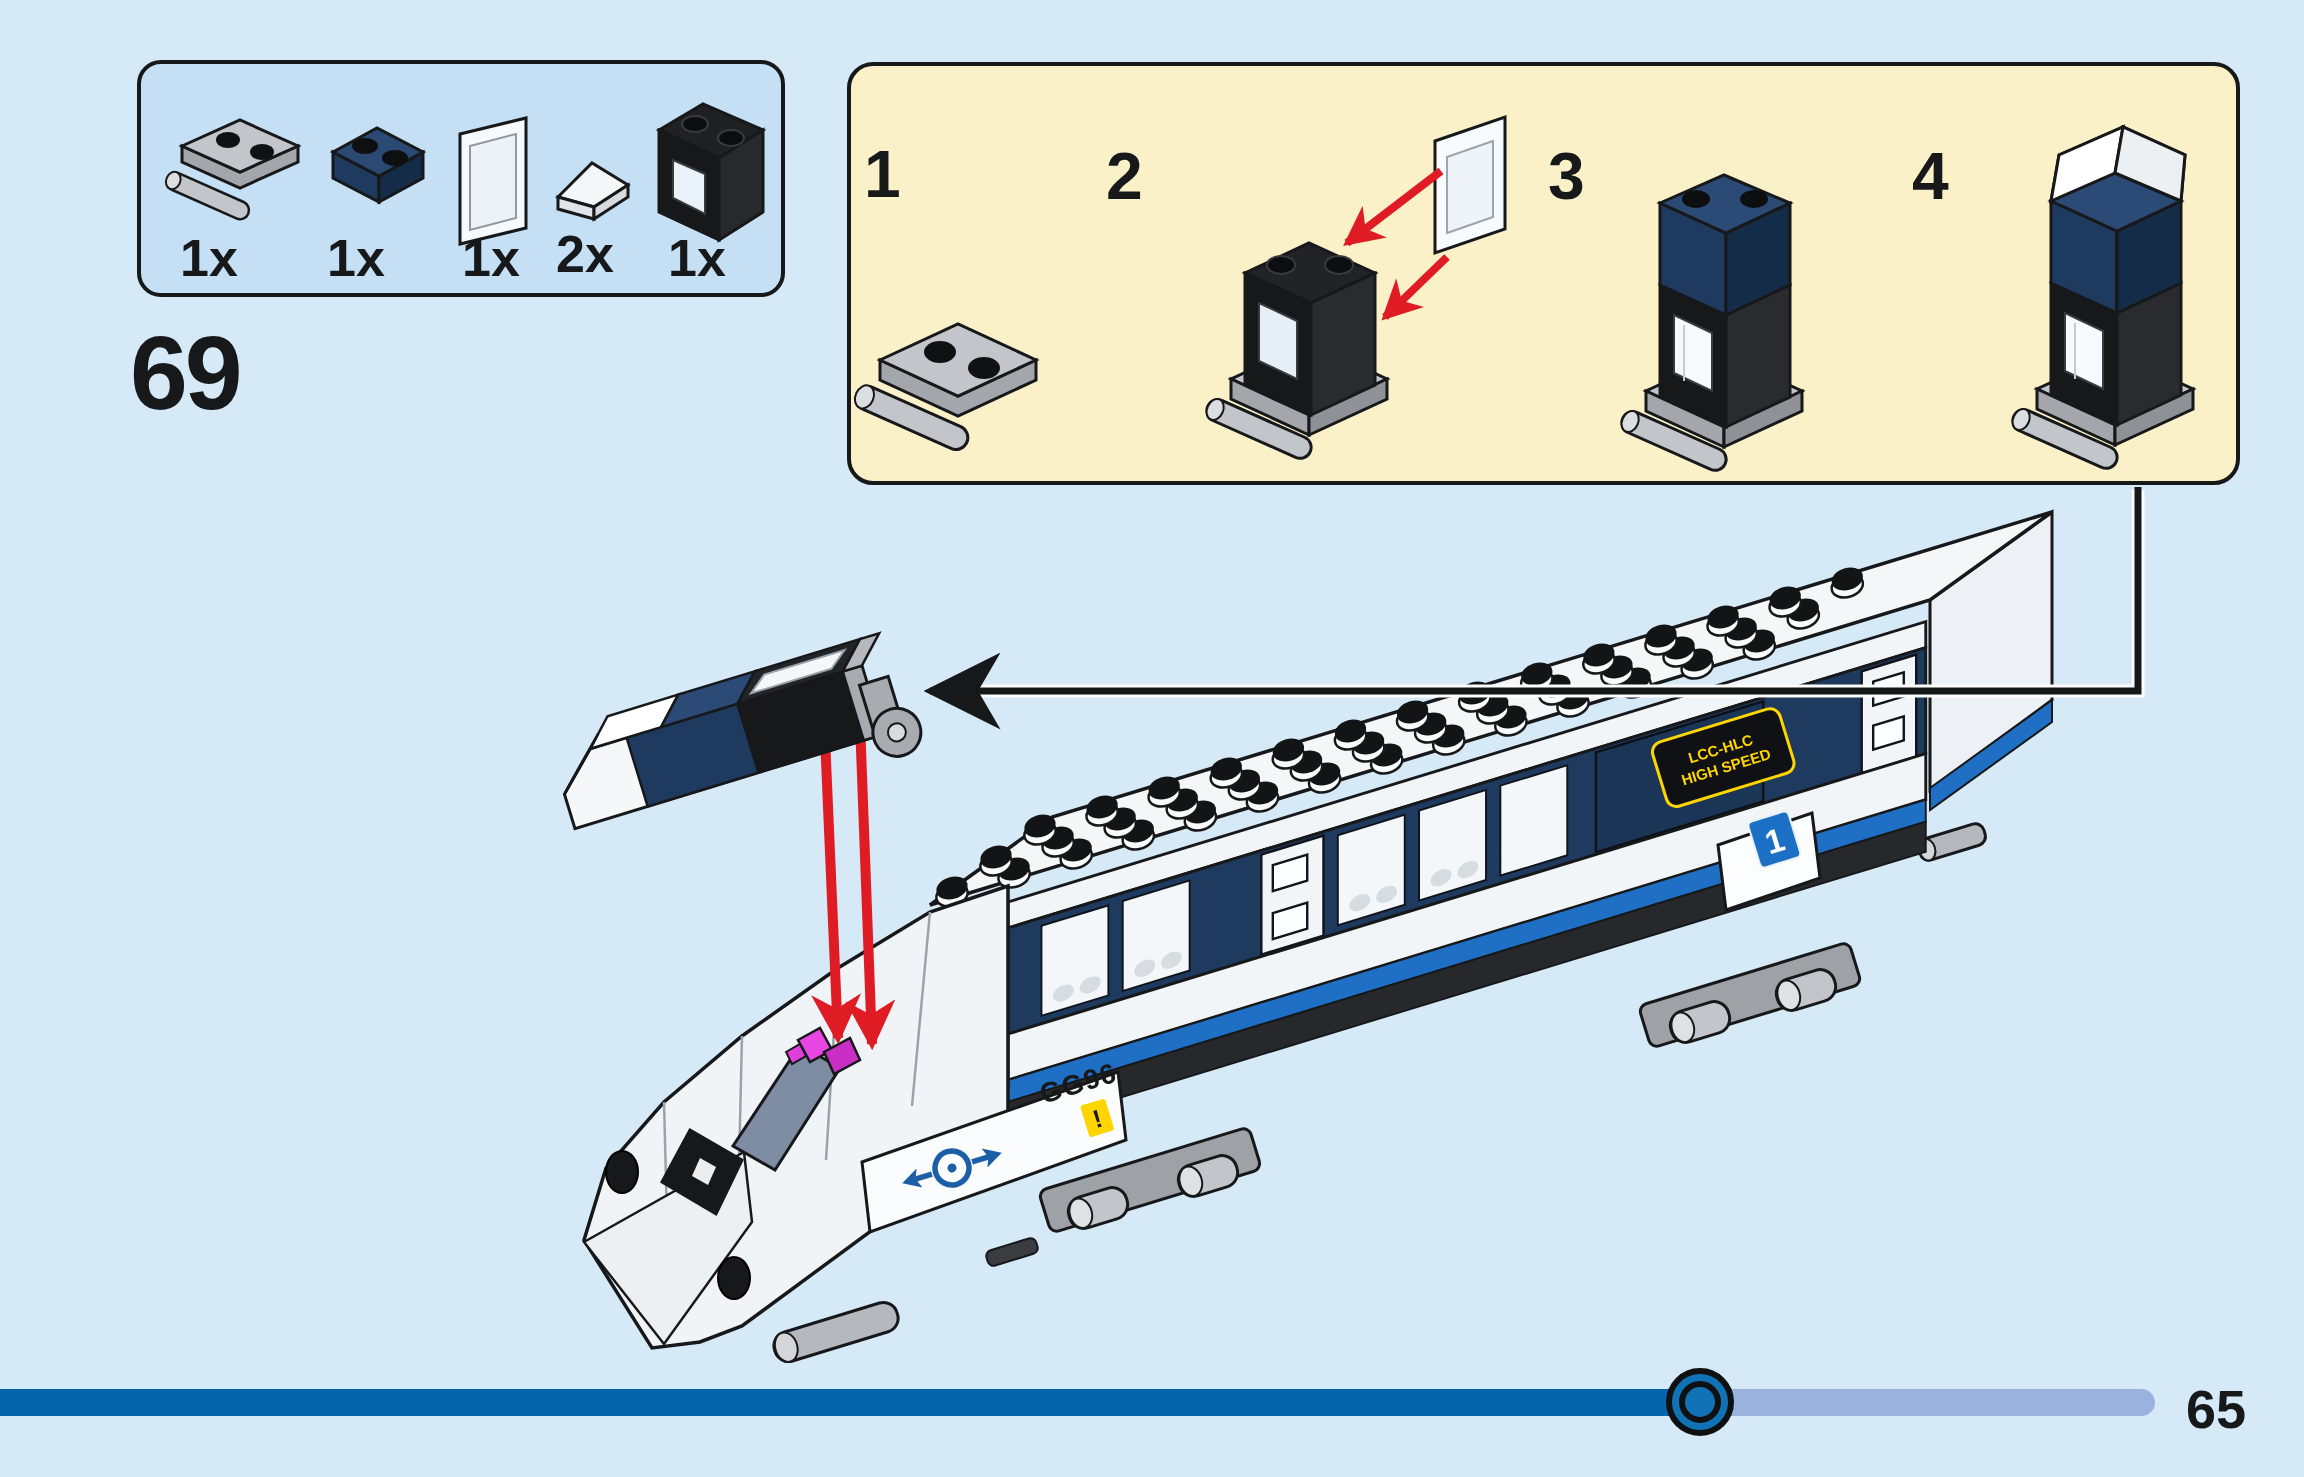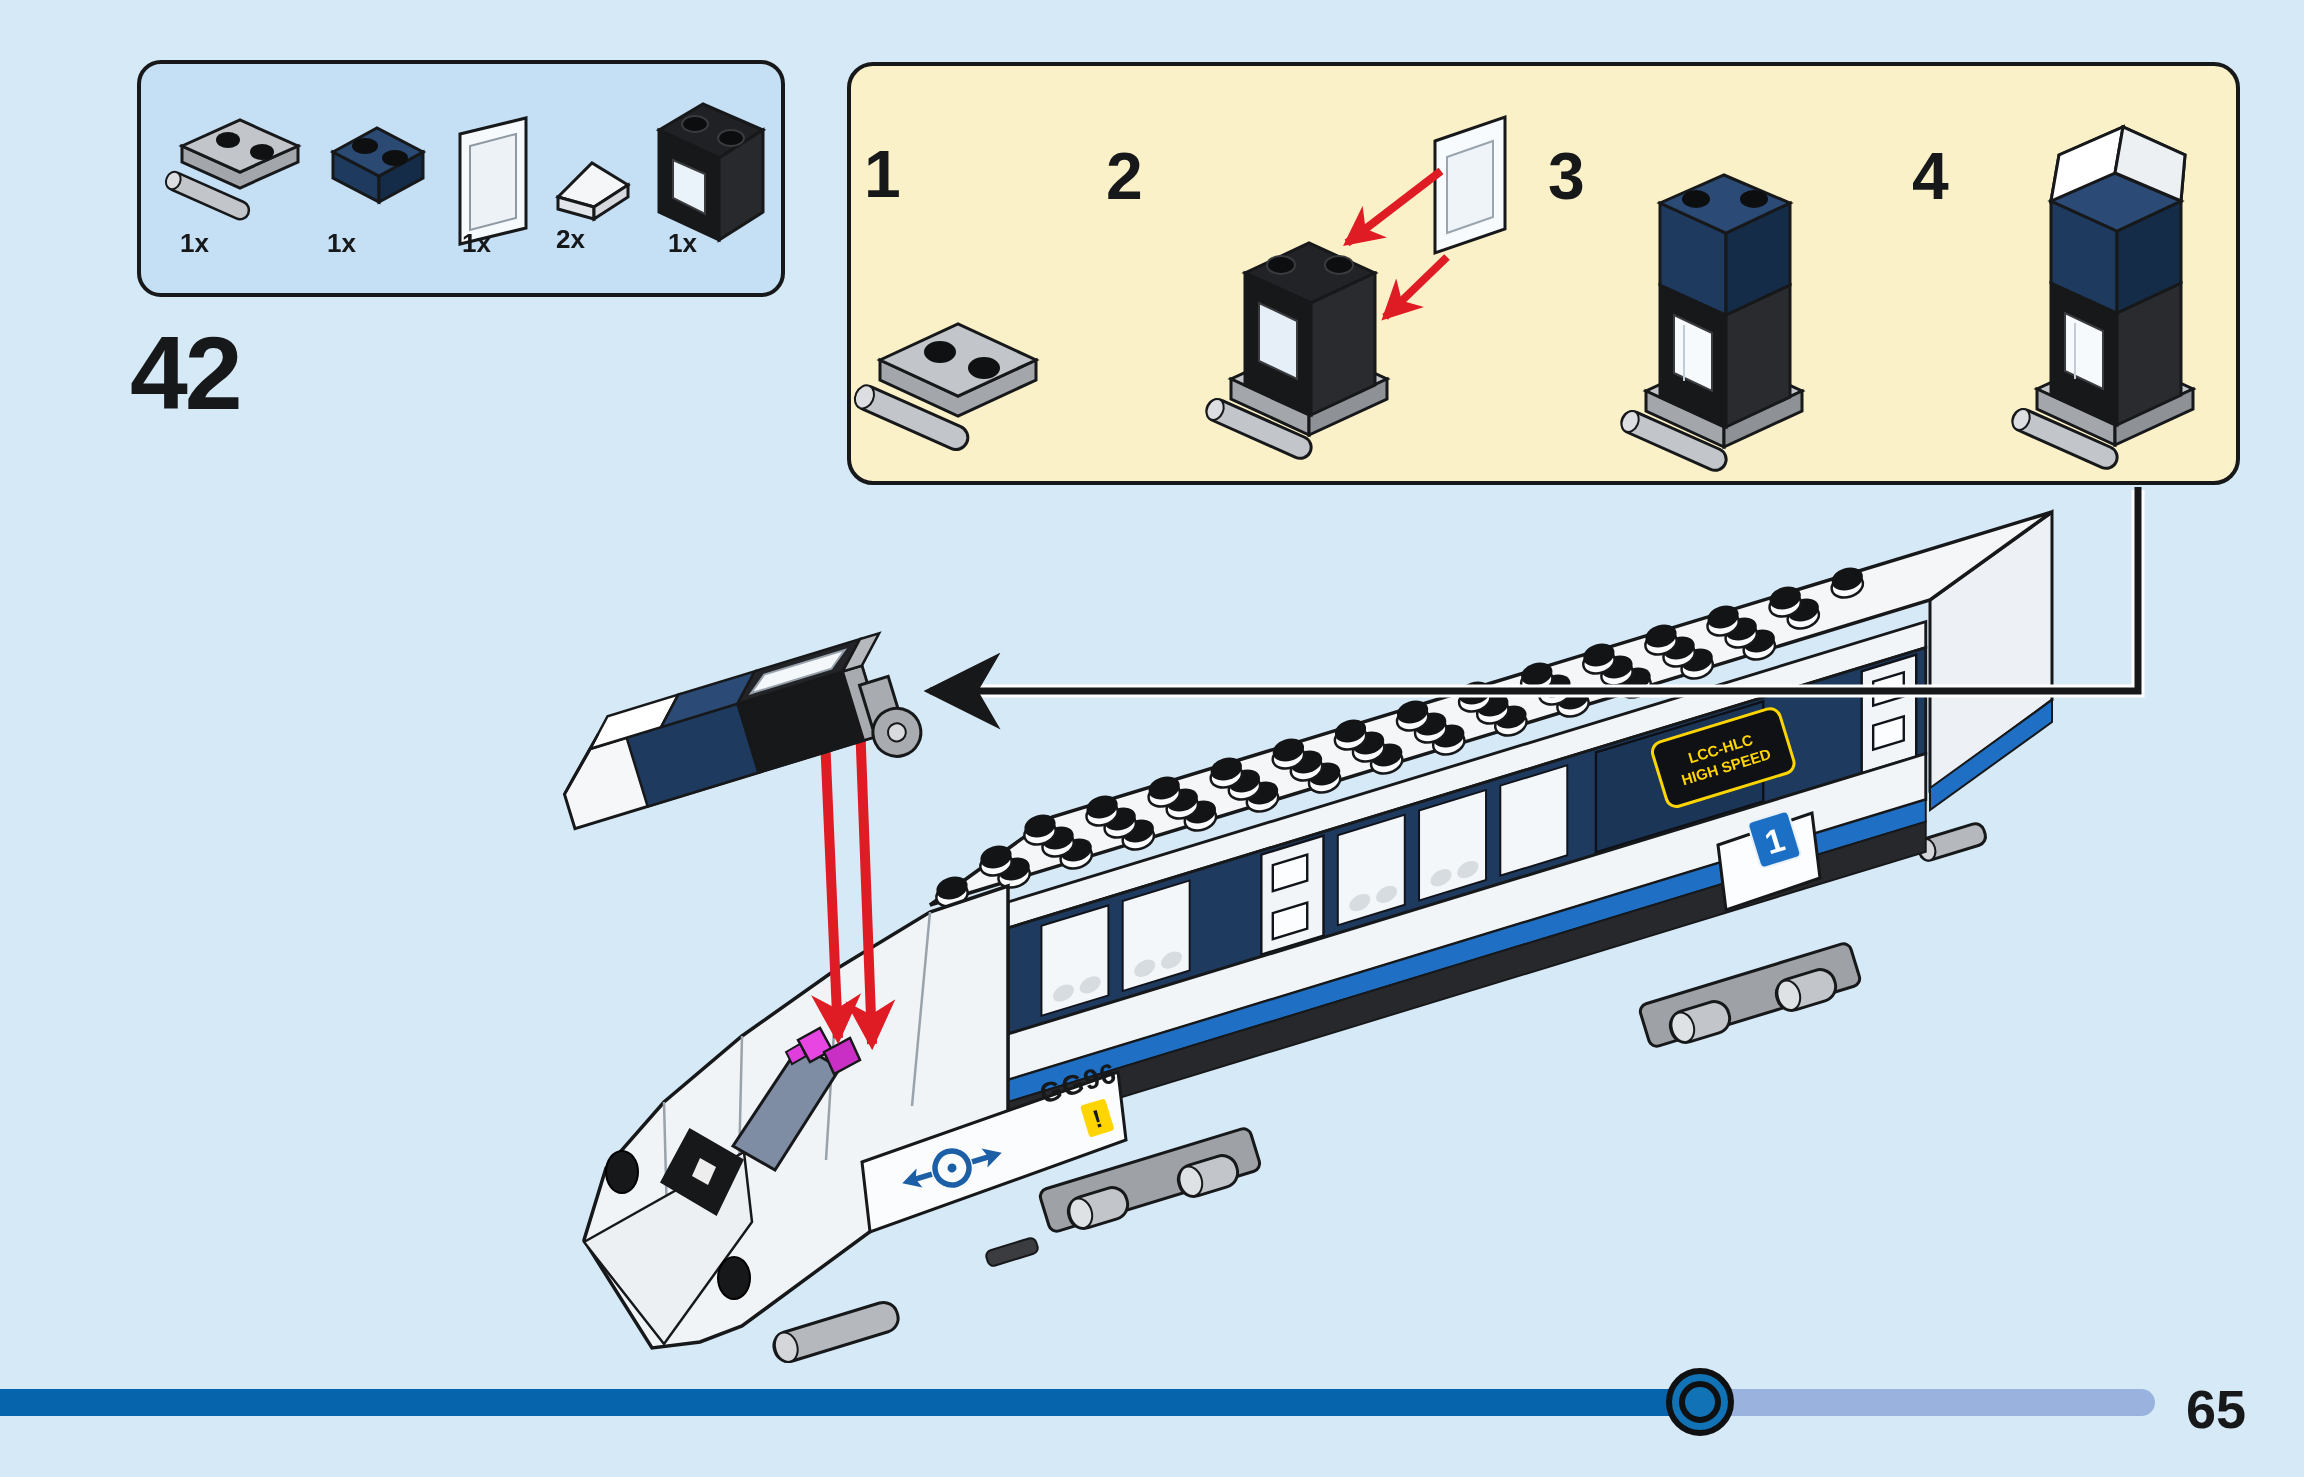--- a/index.html
+++ b/index.html
@@ -4,21 +4,21 @@
 <style>
   html,body{margin:0;padding:0;}
   body{font-family:"Liberation Sans", sans-serif;}
   .page{position:relative;width:2304px;height:1477px;background:var(--page-bg,#D6E9F7);overflow:hidden;}
   .box{position:absolute;border:4px solid #17181A;box-sizing:border-box;}
   .parts-box{left:137px;top:60px;width:648px;height:237px;border-radius:24px;background:var(--parts-box-bg,#C5DFF4);z-index:1;}
   .substep-panel{left:847px;top:62px;width:1393px;height:423px;border-radius:26px;background:var(--substep-panel-bg,#FBF1C8);z-index:1;}
   #scene{position:absolute;left:0;top:0;z-index:2;pointer-events:none;}
   .txt{position:absolute;color:#17181A;z-index:3;white-space:nowrap;}
   .step-num{left:130px;top:314px;font-size:104px;font-weight:700;letter-spacing:-3px;}
-  .qty{font-size:26px;font-weight:700;}
+  .qty{font-size:52px;font-weight:700;}
   .sub-num{font-size:66px;font-weight:700;}
   .page-num{left:2186px;top:1378px;font-size:54px;font-weight:700;}
   .rot{transform:rotate(-17deg);transform-origin:left top;}
   .gg96{left:1036px;top:1080px;font-size:28px;font-weight:700;letter-spacing:1px;}
   .warn{left:1080px;top:1106px;width:26px;height:33px;background:var(--badge-yellow,#FFD500);border-radius:3px;
         font-size:25px;font-weight:700;text-align:center;line-height:34px;}
   .lcc{left:1648px;top:744px;width:136px;height:70px;background:var(--badge-yellow,#FFD500);border-radius:12px;padding:3px;box-sizing:border-box;}
   .lcc-inner{width:100%;height:100%;background:#0F1114;border-radius:9px;color:var(--badge-yellow,#FFD500);
         font-size:15px;font-weight:700;text-align:center;display:flex;flex-direction:column;justify-content:center;line-height:1.3;}
   .class-badge{left:1746px;top:822px;width:44px;height:50px;background:var(--class-badge-blue,#1B6FC4);border-radius:6px;
@@ -371,21 +371,21 @@
       <polyline points="2138,490 2138,691 935,691" fill="none" stroke="#FFFFFF" stroke-width="13"></polyline>
       <polyline points="2138,487 2138,691 930,691" fill="none" stroke="#17181A" stroke-width="7" marker-end="url(#mBlk)"></polyline>
     </g>
 
     <g>
       <circle cx="1700" cy="1402" r="31" fill="#1173B5" stroke="#0F1012" stroke-width="6"></circle>
       <circle cx="1700" cy="1402" r="18" fill="none" stroke="#0F1012" stroke-width="6"></circle>
     </g>
   </svg>
 
-  <div class="txt step-num">42</div>
+  <div class="txt step-num">69</div>
 
   <div class="txt qty" style="left:180px;top:228px;">1x</div>
   <div class="txt qty" style="left:327px;top:228px;">1x</div>
   <div class="txt qty" style="left:462px;top:228px;">1x</div>
   <div class="txt qty" style="left:556px;top:224px;">2x</div>
   <div class="txt qty" style="left:668px;top:228px;">1x</div>
 
   <div class="txt sub-num" style="left:864px;top:136px;">1</div>
   <div class="txt sub-num" style="left:1106px;top:138px;">2</div>
   <div class="txt sub-num" style="left:1548px;top:138px;">3</div>

